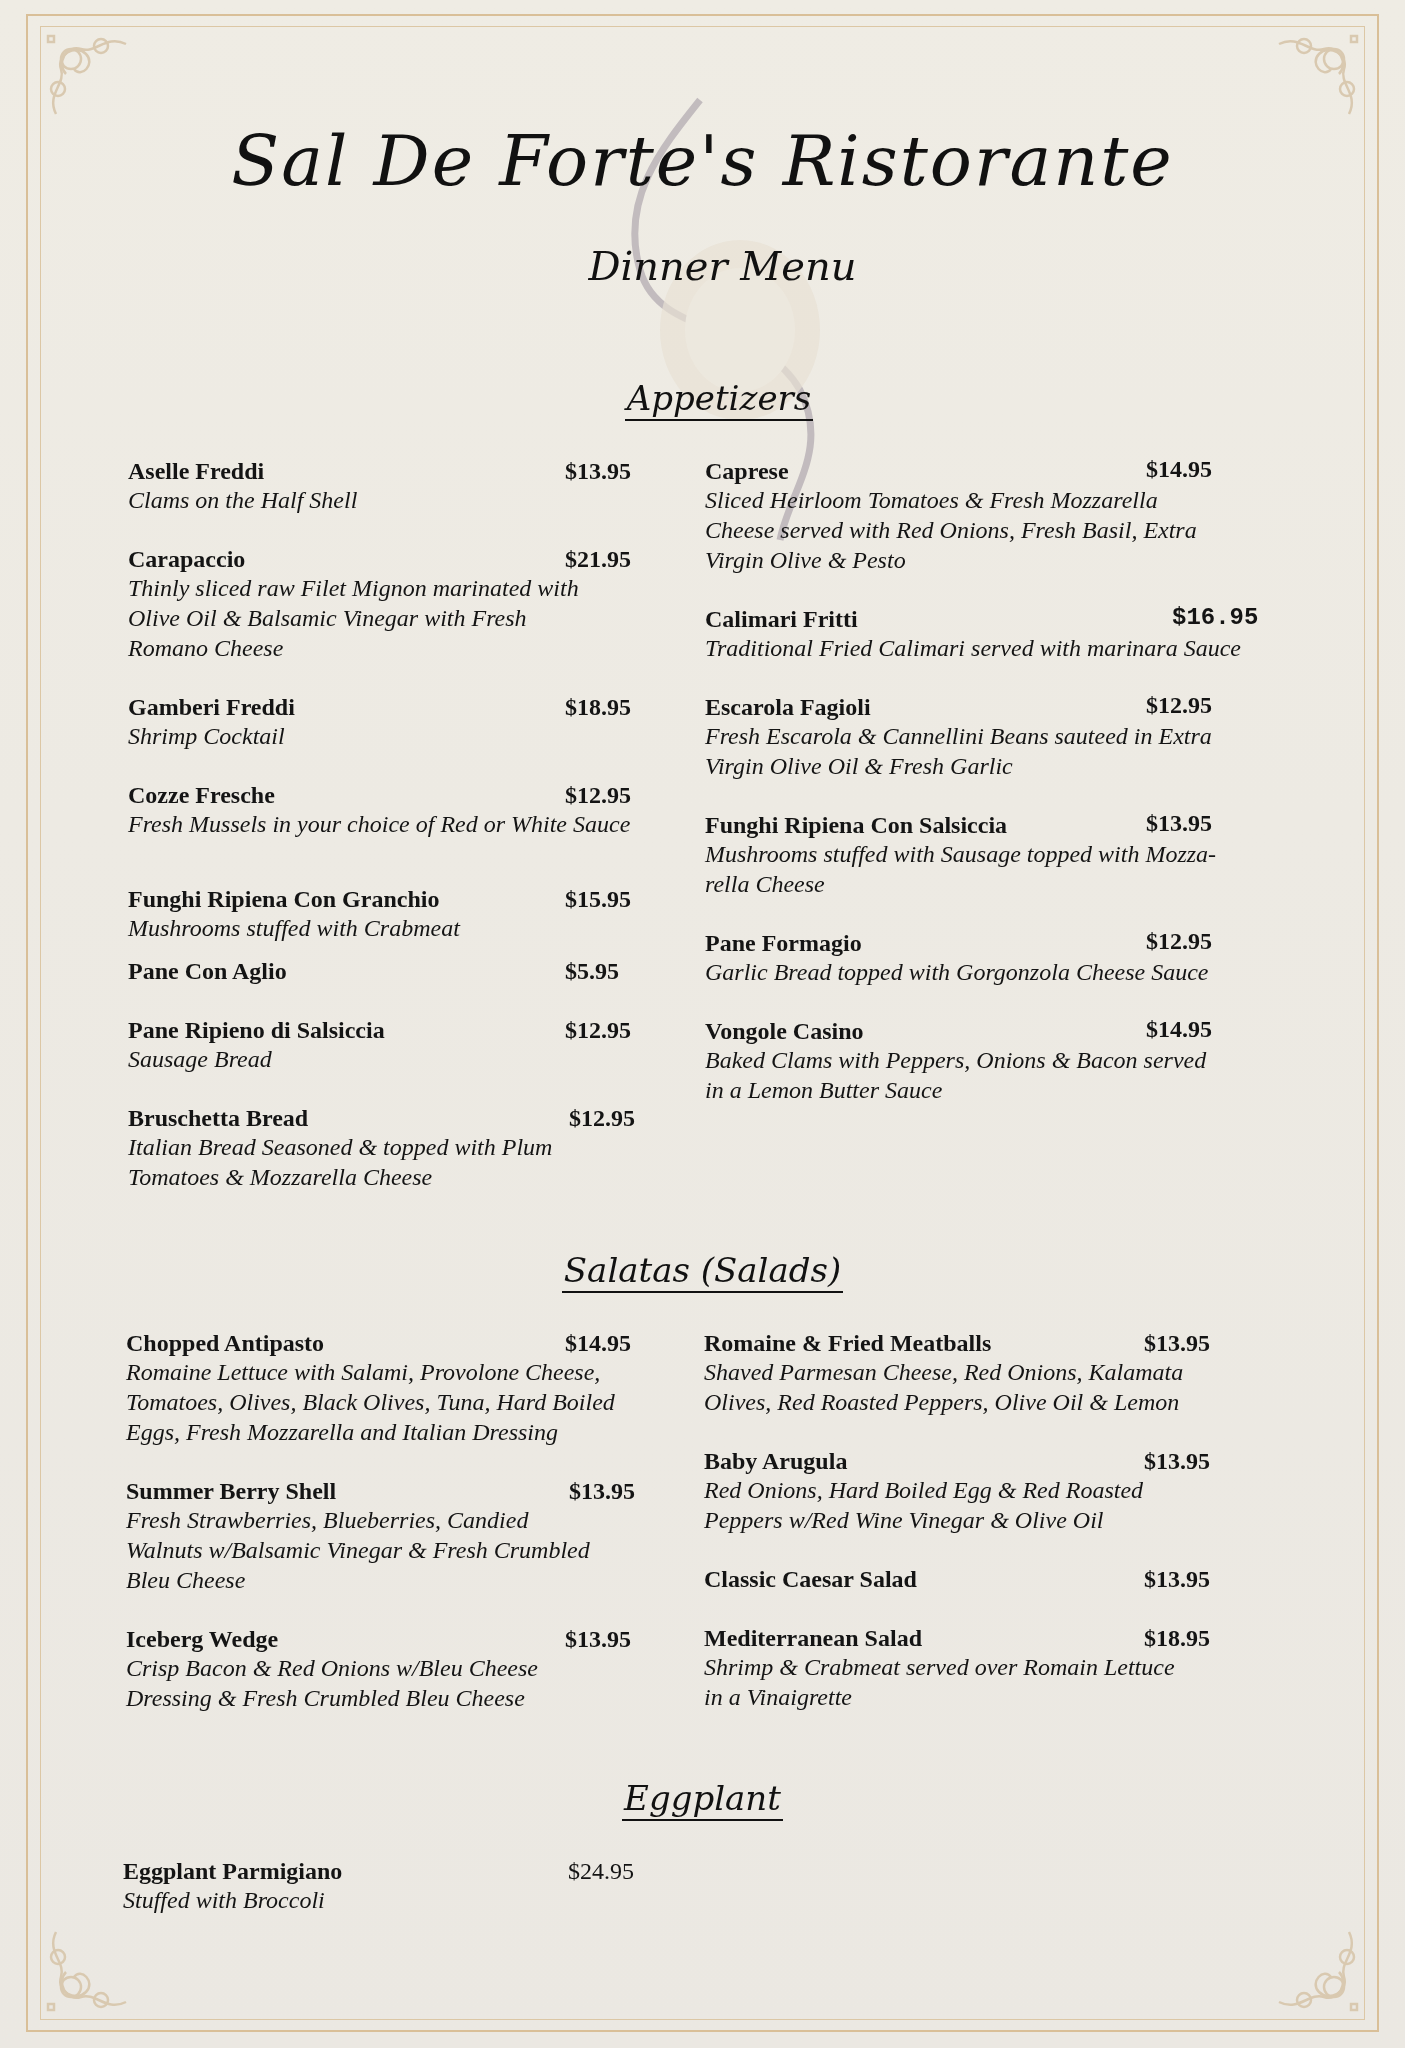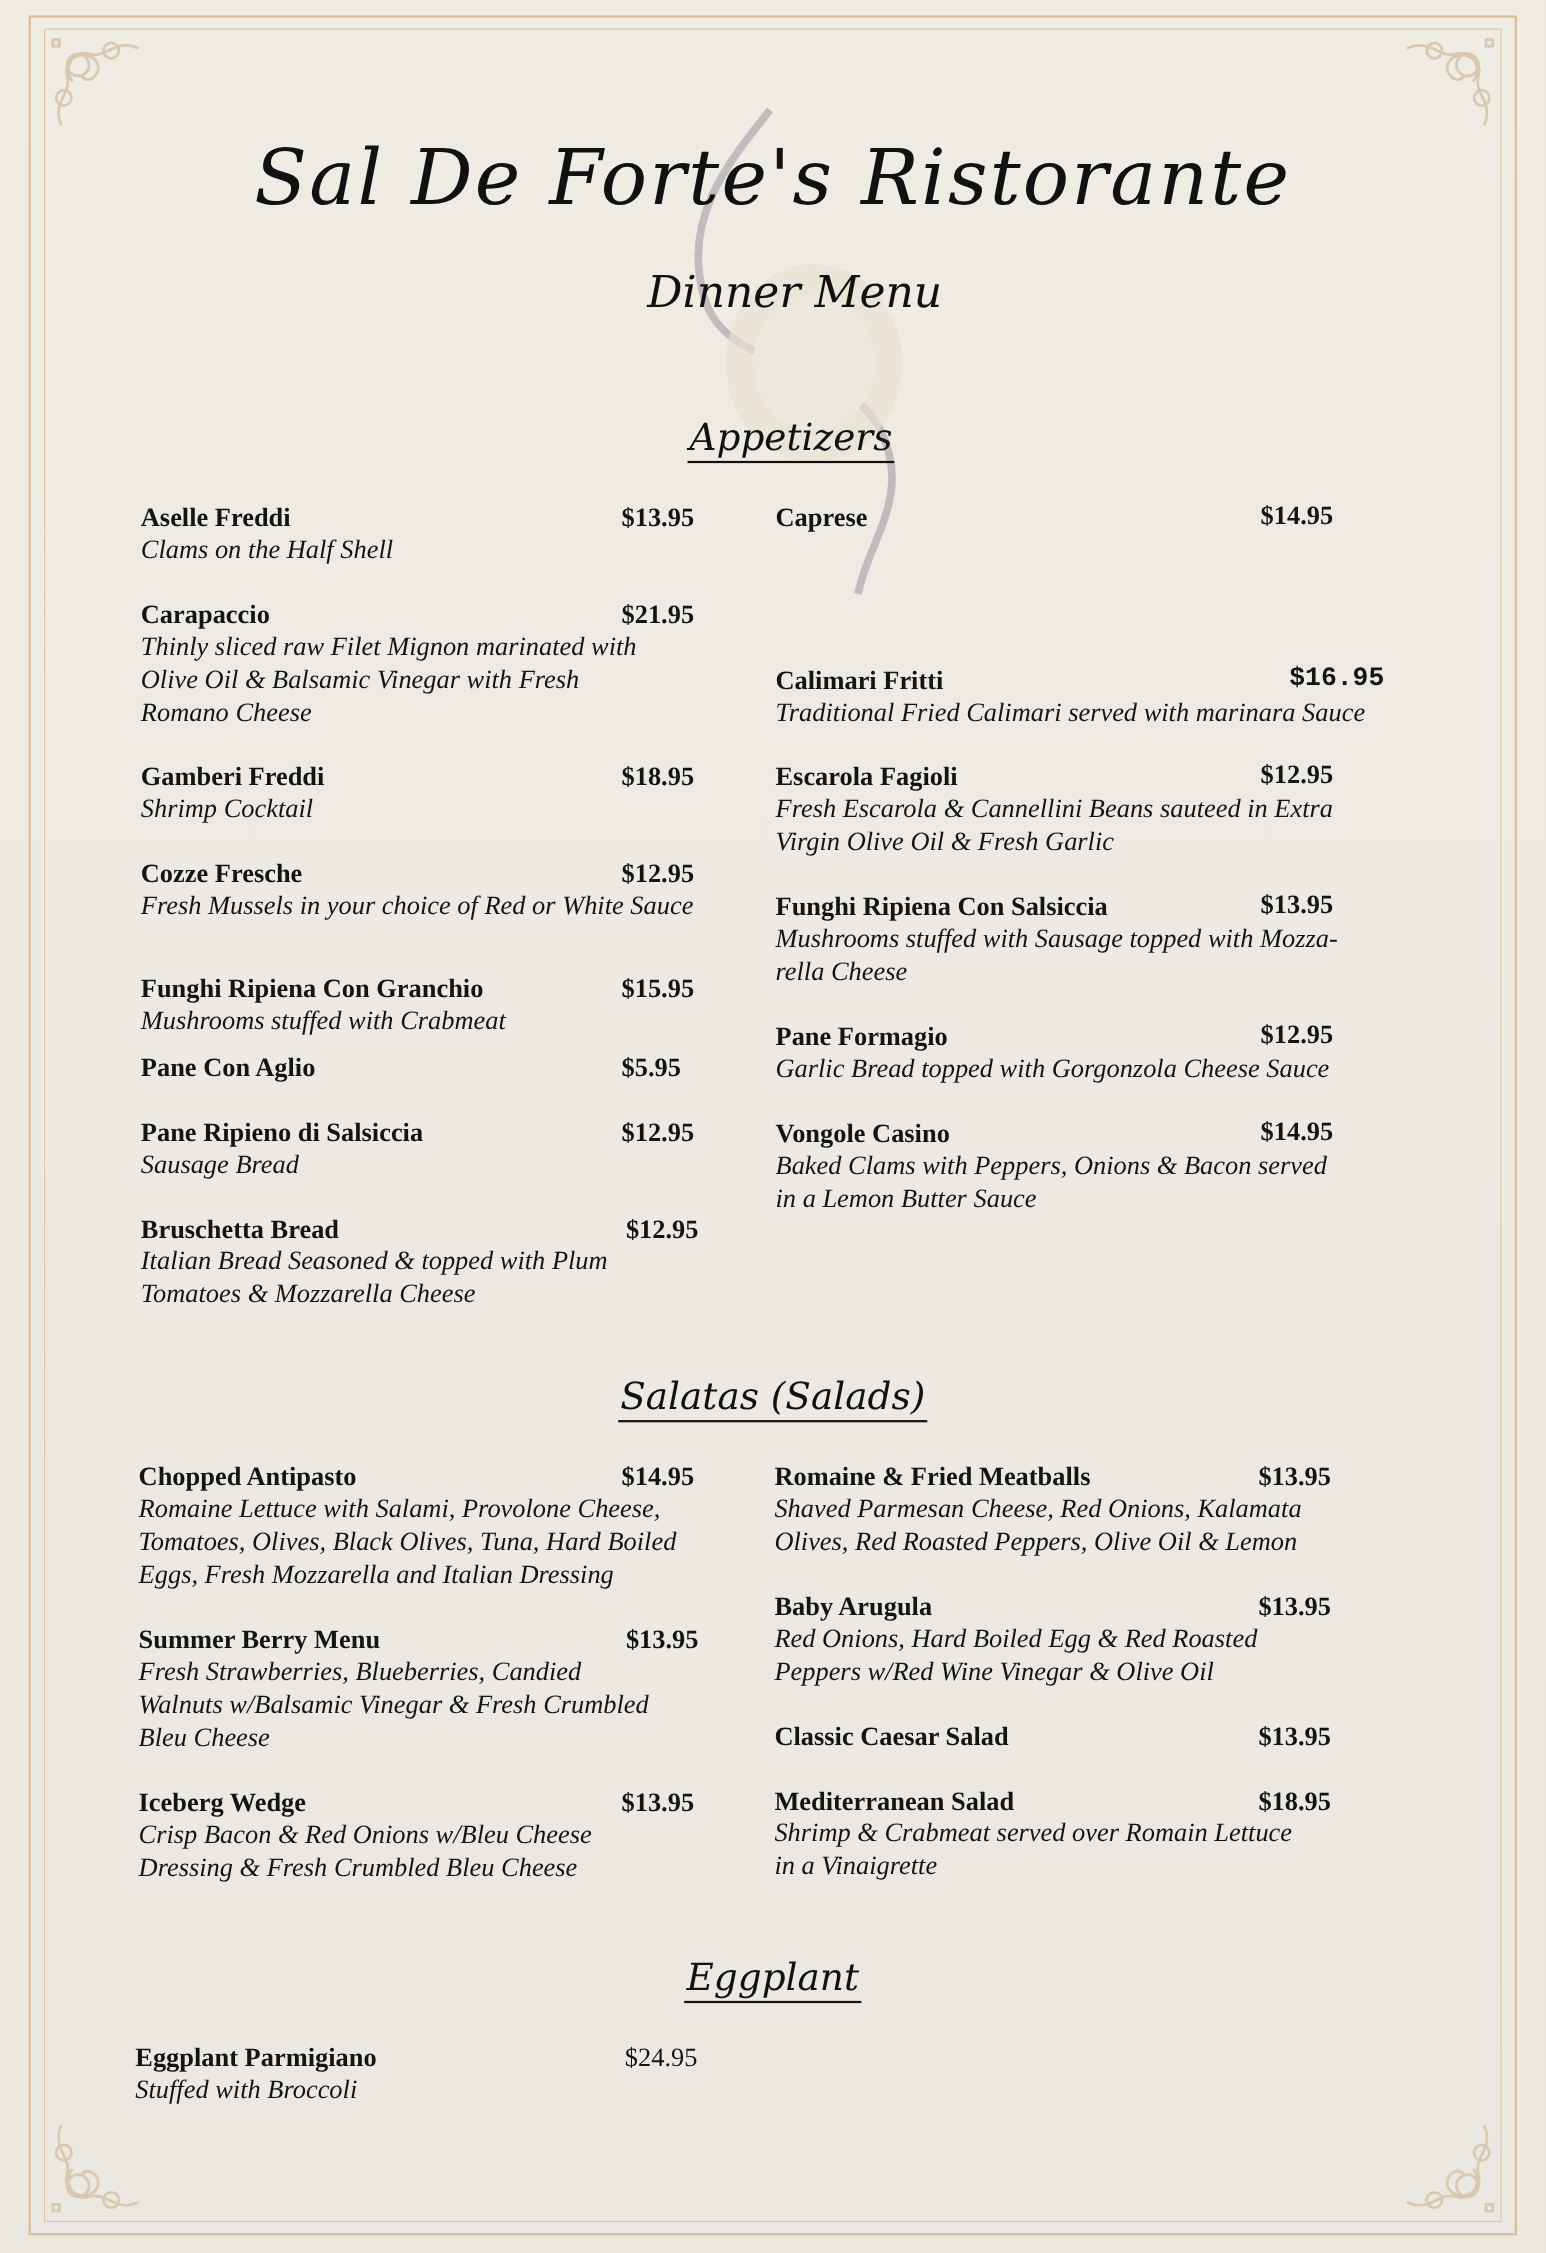--- a/index.html
+++ b/index.html
@@ -158,20 +158,23 @@
       <div class="item-price" style="left:441px; top:0;">$12.95</div>
       <div class="item-desc">Italian Bread Seasoned &amp; topped with Plum
 Tomatoes &amp; Mozzarella Cheese</div>
     </div>
   </div>
 
   <div class="col" style="left:705px; top:458px; width:630px;">
     <div class="item" style="top:0px;">
       <div class="item-name">Caprese</div>
       <div class="item-price" style="left:441px; top:-2px;">$14.95</div>
+      <div class="item-desc">Sliced Heirloom Tomatoes &amp; Fresh Mozzarella
+Cheese served with Red Onions, Fresh Basil, Extra
+Virgin Olive &amp; Pesto</div>
     </div>
     <div class="item" style="top:148px;">
       <div class="item-name">Calimari Fritti</div>
       <div class="item-price" style="left:467px; top:-2px;font-family:Liberation Mono, monospace;">$16.95</div>
       <div class="item-desc" style="white-space:nowrap;">Traditional Fried Calimari served with marinara Sauce</div>
     </div>
     <div class="item" style="top:236px;">
       <div class="item-name">Escarola Fagioli</div>
       <div class="item-price" style="left:441px; top:-2px;">$12.95</div>
       <div class="item-desc">Fresh Escarola &amp; Cannellini Beans sauteed in Extra
@@ -202,21 +205,21 @@
 
   <div class="col" style="left:126px; top:1330px; width:570px;">
     <div class="item" style="top:0px;">
       <div class="item-name">Chopped Antipasto</div>
       <div class="item-price" style="left:439px; top:0;">$14.95</div>
       <div class="item-desc">Romaine Lettuce with Salami, Provolone Cheese,
 Tomatoes, Olives, Black Olives, Tuna, Hard Boiled
 Eggs, Fresh Mozzarella and Italian Dressing</div>
     </div>
     <div class="item" style="top:148px;">
-      <div class="item-name">Summer Berry Menu</div>
+      <div class="item-name">Summer Berry Shell</div>
       <div class="item-price" style="left:443px; top:0;">$13.95</div>
       <div class="item-desc">Fresh Strawberries, Blueberries, Candied
 Walnuts w/Balsamic Vinegar &amp; Fresh Crumbled
 Bleu Cheese</div>
     </div>
     <div class="item" style="top:296px;">
       <div class="item-name">Iceberg Wedge</div>
       <div class="item-price" style="left:439px; top:0;">$13.95</div>
       <div class="item-desc">Crisp Bacon &amp; Red Onions w/Bleu Cheese
 Dressing &amp; Fresh Crumbled Bleu Cheese</div>

